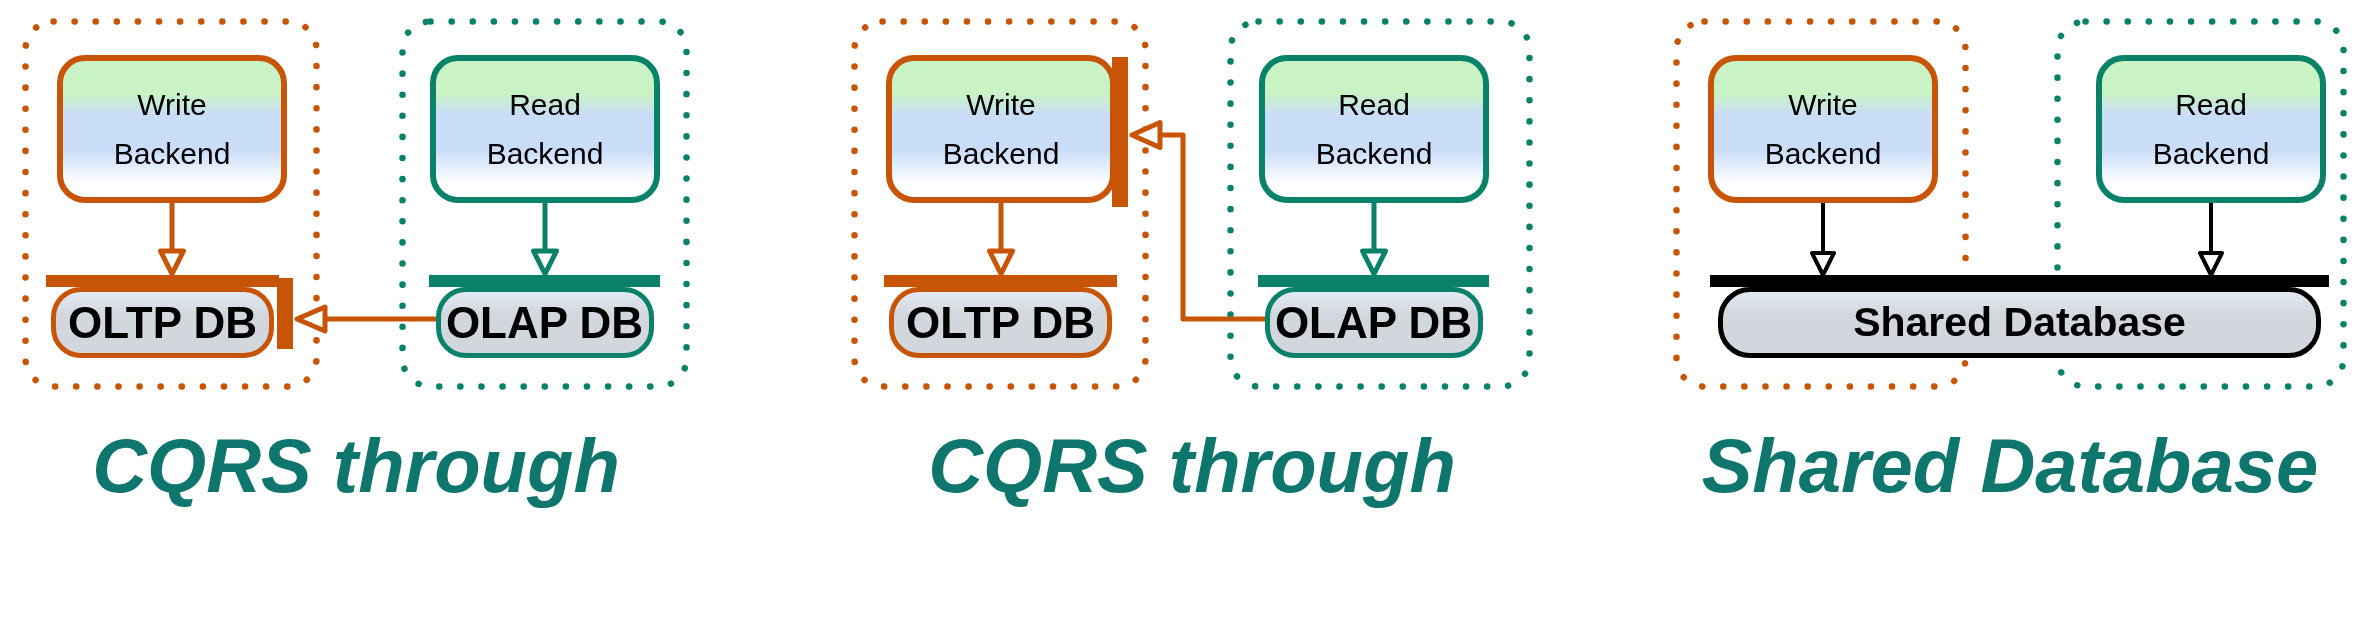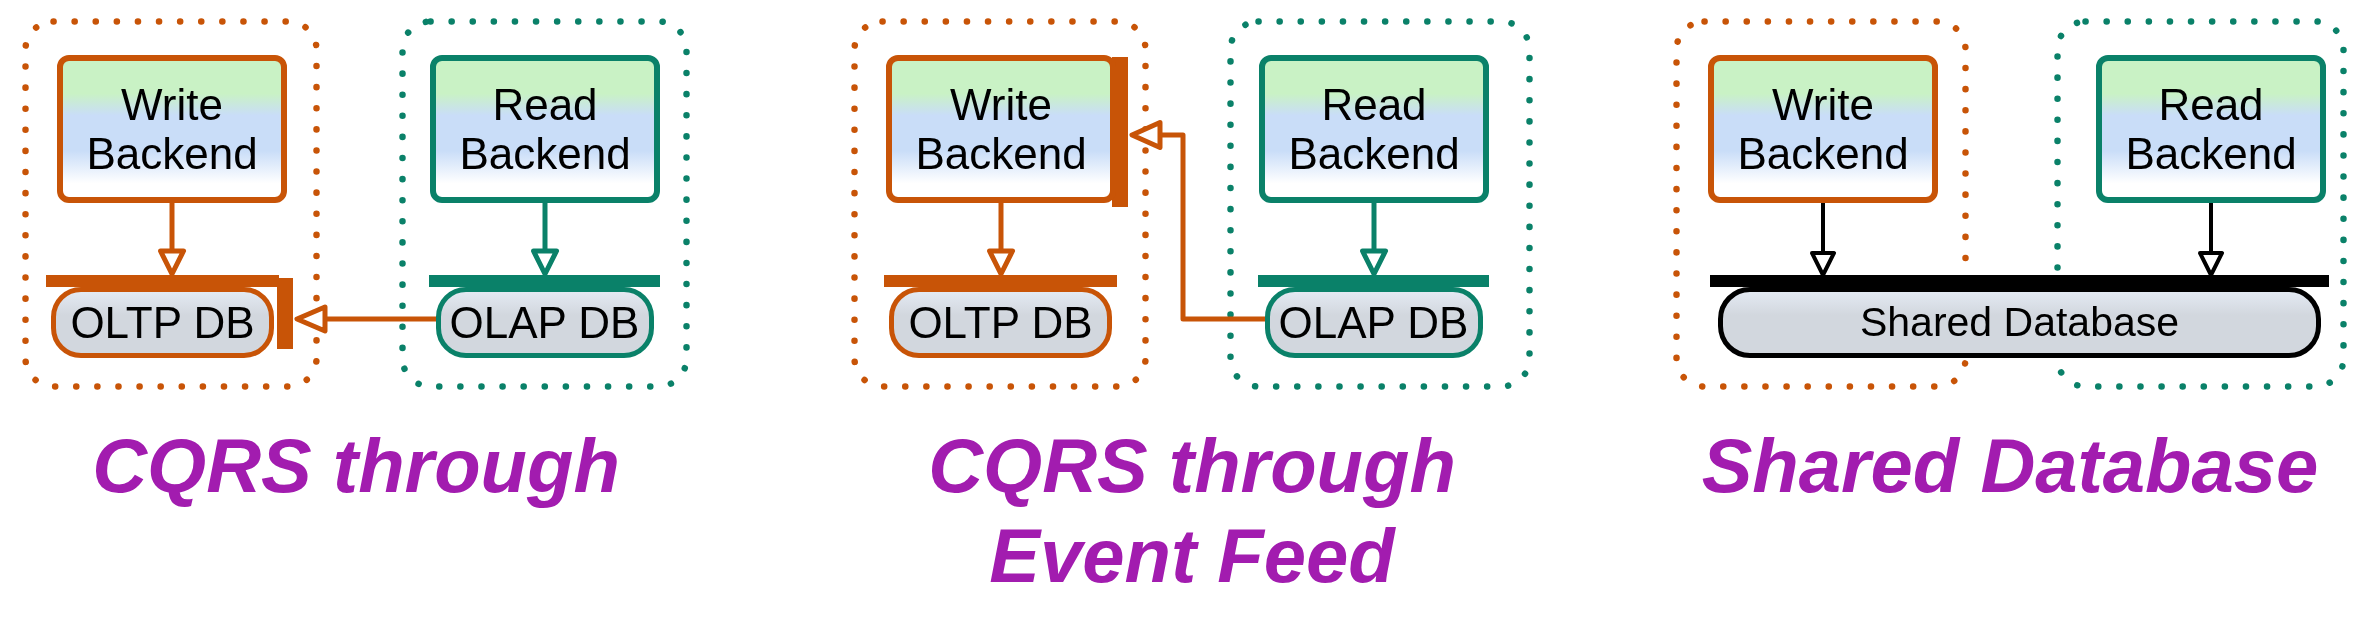--- a/index.html
+++ b/index.html
@@ -10,48 +10,48 @@
     font-family:"Liberation Sans","DejaVu Sans",sans-serif;
     color:#000;
     overflow:hidden;
   }
   .panel{position:absolute;top:17px;height:604px;}
   .wires{position:absolute;left:0;top:0;width:100%;height:100%;}
 
   
   .backend{
     position:absolute;top:38px;width:230px;height:148px;
-    box-sizing:border-box;border:6px solid #000;border-radius:12px;
+    box-sizing:border-box;border:6px solid #000;border-radius:28px;
     background:linear-gradient(180deg,#C9F2C5 0%,#C9F2C5 24%,#C9DDF8 40%,#C9DDF8 66%,#FFFFFF 90%);
     display:flex;align-items:center;justify-content:center;text-align:center;
-    font-size:44px;line-height:49px;
+    font-size:30px;line-height:49px;
   }
   .backend .lbl{display:block;width:172px;}
   .backend.write{border-color:#C85407;}
   .backend.read{border-color:#0A8169;}
 
   
   .db{position:absolute;display:flex;flex-direction:column;align-items:center;}
   .db-bar{width:100%;height:12px;}
   .db-body{
     box-sizing:border-box;height:71px;border:5px solid #000;border-radius:30px;
     background:linear-gradient(180deg,#E3E9F2 0%,#D2D7DE 38%,#D2D7DE 100%);
     display:flex;align-items:center;justify-content:center;
-    font-size:44px;white-space:nowrap;
+    font-size:44px;white-space:nowrap;font-weight:bold;
   }
   .db.write .db-bar{background:#C85407;}
   .db.write .db-body{border-color:#C85407;}
   .db.read .db-bar{background:#0A8169;}
   .db.read .db-body{border-color:#0A8169;}
   .db.shared .db-bar{background:#000000;}
   .db.shared .db-body{border-color:#000000;font-size:41px;}
 
   .caption{
     position:absolute;top:404px;left:0;right:0;text-align:center;
-    font-size:76px;line-height:90px;font-weight:bold;font-style:italic;color:#a21caf;
+    font-size:76px;line-height:90px;font-weight:bold;font-style:italic;color:#0f766e;
   }
 </style>
 </head>
 <body>
 
 <div class="canvas">
 
   <div class="panel" style="left:21px;width:670px;">
     <svg class="wires" viewBox="0 0 670 604">
       <rect x="4.5" y="4.5" width="291" height="365" rx="28" fill="none" stroke="#C85407" stroke-width="6.5" stroke-dasharray="0.1 21" stroke-linecap="round"></rect>
@@ -130,21 +130,20 @@
     </div>
     <div class="db read" style="left:408px;top:258px;width:231px;">
       <div class="db-bar"></div>
       <div class="db-body" style="width:218px;">
         <span>OLAP DB</span>
       </div>
     </div>
 
     <div class="caption">
       <div>CQRS through</div>
-      <div>Event Feed</div>
     </div>
   </div>
 
   <div class="panel" style="left:1672px;width:676px;">
     <svg class="wires" viewBox="0 0 676 604">
       <rect x="4.5" y="4.5" width="289" height="365" rx="28" fill="none" stroke="#C85407" stroke-width="6.5" stroke-dasharray="0.1 21" stroke-linecap="round"></rect>
       <rect x="385.5" y="4.5" width="286" height="365" rx="28" fill="none" stroke="#0A8169" stroke-width="6.5" stroke-dasharray="0.1 21" stroke-linecap="round"></rect>
       <g>
         <line x1="151" y1="186" x2="151" y2="236" stroke="#000000" stroke-width="4"></line>
         <path d="M140,236 L151,258 L162,236 Z" fill="#ffffff" stroke="#000000" stroke-width="4" stroke-linejoin="round"></path>

